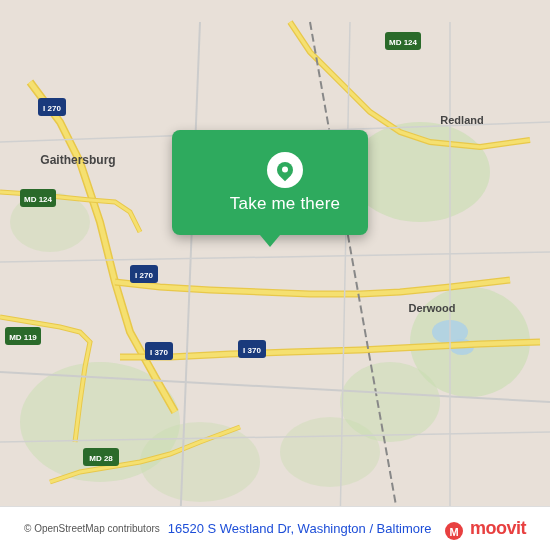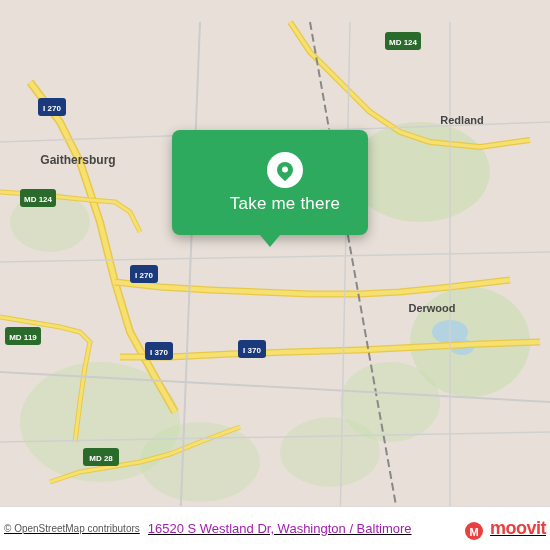--- a/index.html
+++ b/index.html
@@ -109,36 +109,35 @@
     
     #bottom-bar {
       position: absolute;
       bottom: 0;
       left: 0;
       width: 100%;
       height: 44px;
       background-color: #ffffff;
       display: flex;
       align-items: center;
-      padding: 0 4px;
+      padding: 0 24px;
       gap: 8px;
       border-top: 1px solid #ddd;
-      text-decoration: underline;
     }
 
     #osm-logo {
       font-size: 10px;
       color: #555;
       white-space: nowrap;
     }
 
     #address-text {
       flex: 1;
       font-size: 13px;
-      color: #a21caf;
+      color: #1d4ed8;
       font-weight: 500;
       white-space: nowrap;
       overflow: hidden;
       text-overflow: ellipsis;
     }
 
     #moovit-logo {
       display: flex;
       align-items: center;
       gap: 4px;

